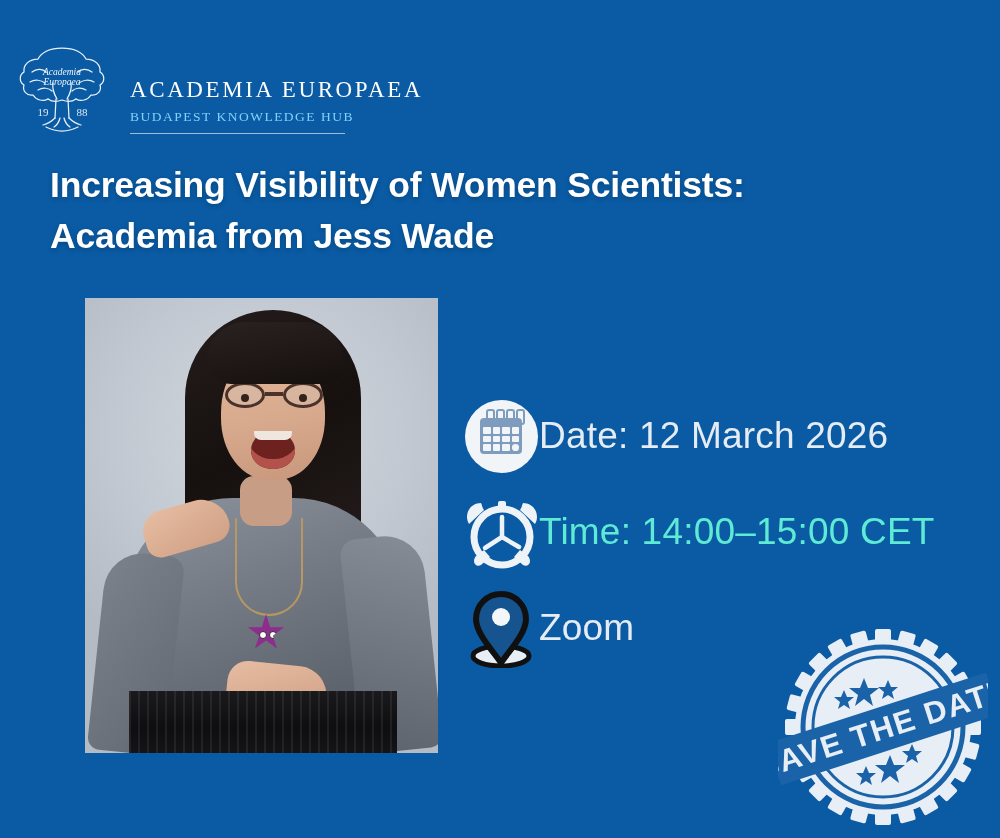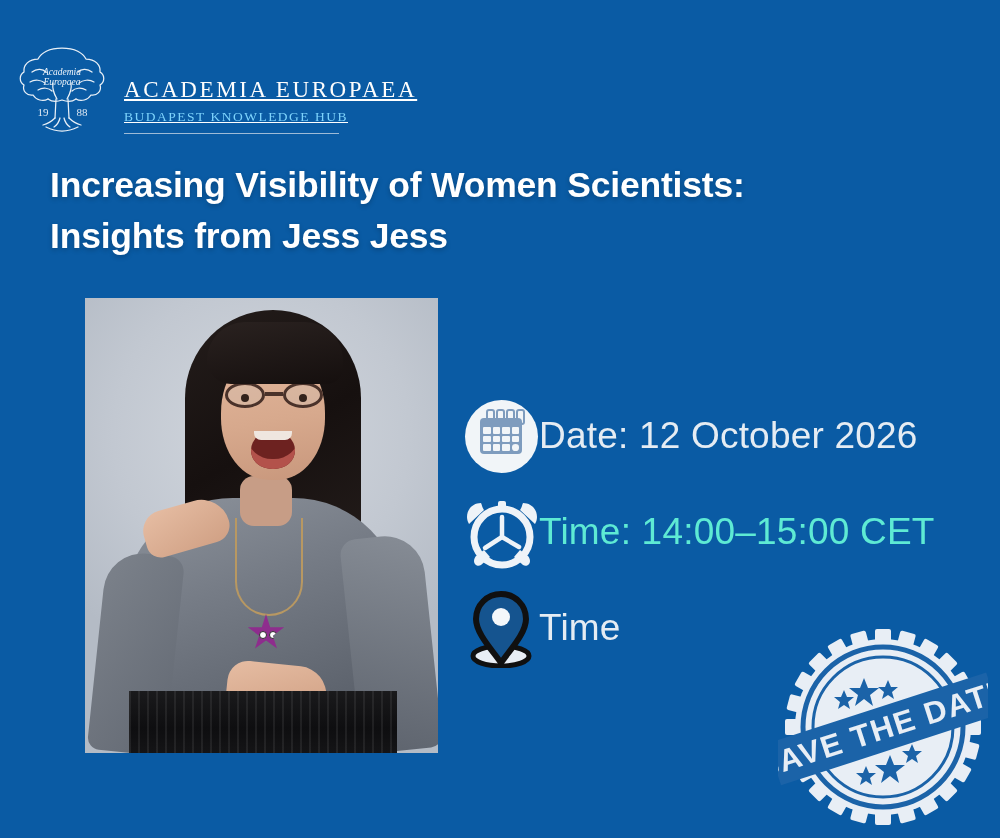--- a/index.html
+++ b/index.html
@@ -29,24 +29,23 @@
     display: flex;
     align-items: flex-end;
   }
   #logo-tree {
     width: 92px;
     height: 92px;
     flex: 0 0 92px;
     position: relative;
   }
   #logo-wordmark {
-    margin-left: 12px;
+    margin-left: 18px;
     padding-left: 4px;
     color: #ffffff;
-    text-decoration: underline;
   }
   .wm-main {
     font-family: "Liberation Serif", serif;
     font-size: 23px;
     letter-spacing: 2.6px;
     font-variant: small-caps;
     text-transform: uppercase;
     line-height: 1.05;
     white-space: nowrap;
     color: #fdfdfd;
@@ -358,21 +357,21 @@
 
     <div id="logo-wordmark">
       <div class="wm-main">ACADEMIA  EUROPAEA</div>
       <div class="wm-sub">BUDAPEST KNOWLEDGE HUB</div>
       <div class="wm-rule"></div>
     </div>
   </div>
 
   <h1 id="title" style="color: rgb(255, 255, 255);">
     <span class="line">Increasing Visibility of Women Scientists:</span>
-    <span class="line">Insights from Jess Jess</span>
+    <span class="line">Academia from Jess Wade</span>
   </h1>
 
   <div id="photo-frame">
     <div id="photo" aria-label="Portrait of Jess Wade, a woman with long dark hair and tortoiseshell glasses, mouth open in excitement, wearing a grey long-sleeved top with a purple star necklace and a black skirt, against a light grey studio background">
       <div class="ph-hair-back"></div>
       <div class="ph-torso"></div>
       <div class="ph-arm-l"></div>
       <div class="ph-arm-r"></div>
       <div class="ph-neck"></div>
       <div class="ph-face">
@@ -418,21 +417,21 @@
           <div class="cal-cell"></div>
           <div class="cal-cell"></div>
           <div class="cal-cell"></div>
           <div class="cal-cell"></div>
           <div class="cal-cell"></div>
           <div class="cal-cell"></div>
           <div class="cal-cell"></div>
           <div class="cal-cell circ"></div>
         </div>
       </div>
-      <div class="info-text" style="color: rgb(229, 236, 243);">Date: 12 October 2026</div>
+      <div class="info-text" style="color: rgb(229, 236, 243);">Date: 12 March 2026</div>
     </div>
 
     <div class="info-row">
       <div class="info-icon">
         <svg class="clk" viewBox="0 0 76 74" aria-hidden="true">
           <g fill="#eef3f8">
             <path d="M17 7 C9 7 3 13 3 21 C3 24 4 26 5 28 L20 14 C18 11 18 9 17 7 Z"></path>
             <path d="M59 7 C67 7 73 13 73 21 C73 24 72 26 71 28 L56 14 C58 11 58 9 59 7 Z"></path>
             <rect x="34" y="5" width="8" height="8" rx="2"></rect>
             <path d="M12 60 L20 54 L26 61 L17 69 C14 71 10 69 10 65 C10 63 11 61 12 60 Z"></path>
@@ -450,21 +449,21 @@
     </div>
 
     <div class="info-row">
       <div class="info-icon">
         <svg class="pin" viewBox="0 0 66 78" aria-hidden="true">
           <ellipse cx="33" cy="66" rx="28" ry="10" fill="#e8eef5" stroke="#101010" stroke-width="5"></ellipse>
           <path d="M33 4 C19 4 8 15 8 29 C8 44 26 62 33 73 C40 62 58 44 58 29 C58 15 47 4 33 4 Z" fill="#15548f" stroke="#101010" stroke-width="6" stroke-linejoin="round"></path>
           <circle cx="33" cy="27" r="9" fill="#f4f7fa"></circle>
         </svg>
       </div>
-      <div class="info-text" style="color: rgb(229, 236, 243);">Time</div>
+      <div class="info-text" style="color: rgb(229, 236, 243);">Zoom</div>
     </div>
   </div>
 
   <div id="stamp">
     <svg viewBox="0 0 210 210" width="210" height="210" aria-hidden="true">
       <defs>
 
         <g id="sd-scallop">
           <circle cx="105" cy="105" r="92" fill="#e8eef5"></circle>
         </g>

